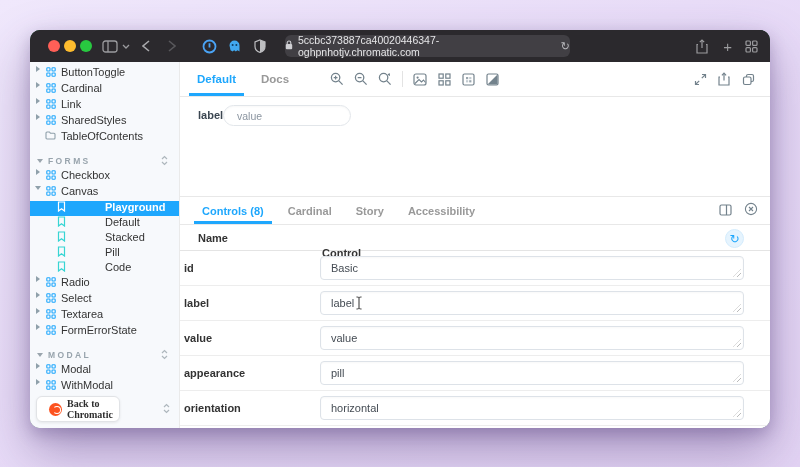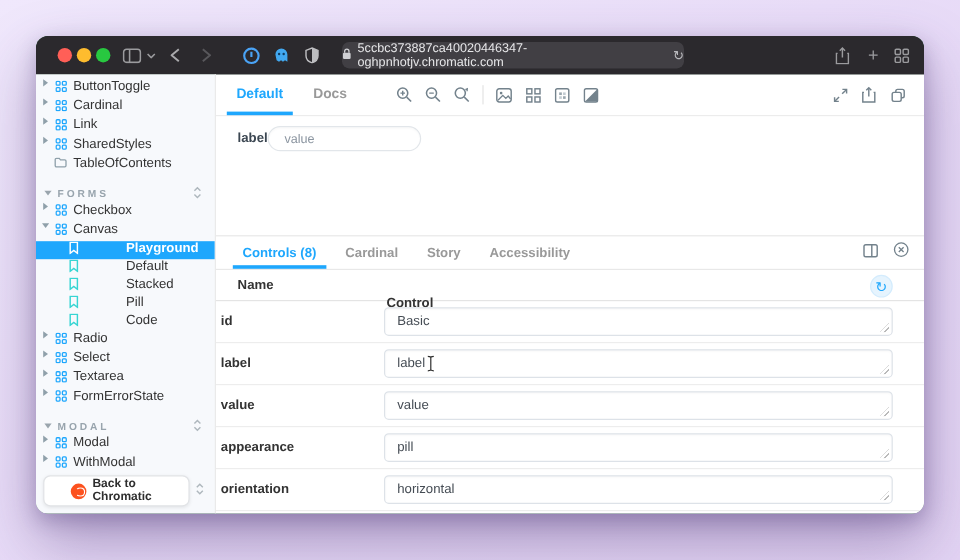--- a/index.html
+++ b/index.html
@@ -39,23 +39,23 @@
   .ic { width:11px; height:11px; margin-right:5px; flex:none; display:flex; align-items:center; justify-content:center; }
   .s-item.selected { background:#1ea7fd; color:#fff; font-weight:bold; }
   .s-item.selected svg * { stroke:#fff !important; fill:none; }
   .s-section {
     margin-top:7px; height:16px; display:flex; align-items:center; padding-left:7px;
     color:#98a4ad; font-size:8.5px; font-weight:bold; letter-spacing:2.4px; position:relative; cursor:pointer;
   }
   .caret { width:0; height:0; border-top:4px solid #9aa5ad; border-left:3px solid transparent; border-right:3px solid transparent; margin-right:5px; flex:none; }
   .unfold { position:absolute; right:10px; top:2px; color:#aeb7bd; }
   .back-btn {
-    position:absolute; left:6px; bottom:6px; width:122px; height:26px; background:#fff;
+    position:absolute; left:6px; bottom:6px; width:84px; height:26px; background:#fff;
     border:1px solid #e1e3e6; border-radius:6px; box-shadow:0 1px 3px rgba(0,0,0,.08);
-    display:flex; align-items:center; gap:5px; padding-left:22px; cursor:pointer;
+    display:flex; align-items:center; gap:5px; padding-left:12px; cursor:pointer;font-family:Liberation Serif, serif;
   }
   .back-btn .logo { width:13px; height:13px; border-radius:50%; background:#fc521f; position:relative; flex:none; }
   .back-btn .logo::after { content:""; position:absolute; left:3.5px; top:3.5px; width:6px; height:6px; border-radius:50%; border:1.6px solid #fff; border-left-color:transparent; }
   .back-btn span.txt { font-size:10px; font-weight:bold; color:#2e2e2e; }
   .sidebar-unfold { position:absolute; right:8px; bottom:12px; color:#aeb7bd; }
   
   .main { flex:1; display:flex; flex-direction:column; min-width:0; background:#fff; }
   .canvas-toolbar { height:35px; border-bottom:1px solid #e8e8e8; display:flex; align-items:stretch; padding:0 10px 0 0; }
   .ptab {
     display:flex; align-items:center; padding:0 8px; margin-left:9px; font-size:11.5px; font-weight:bold;

